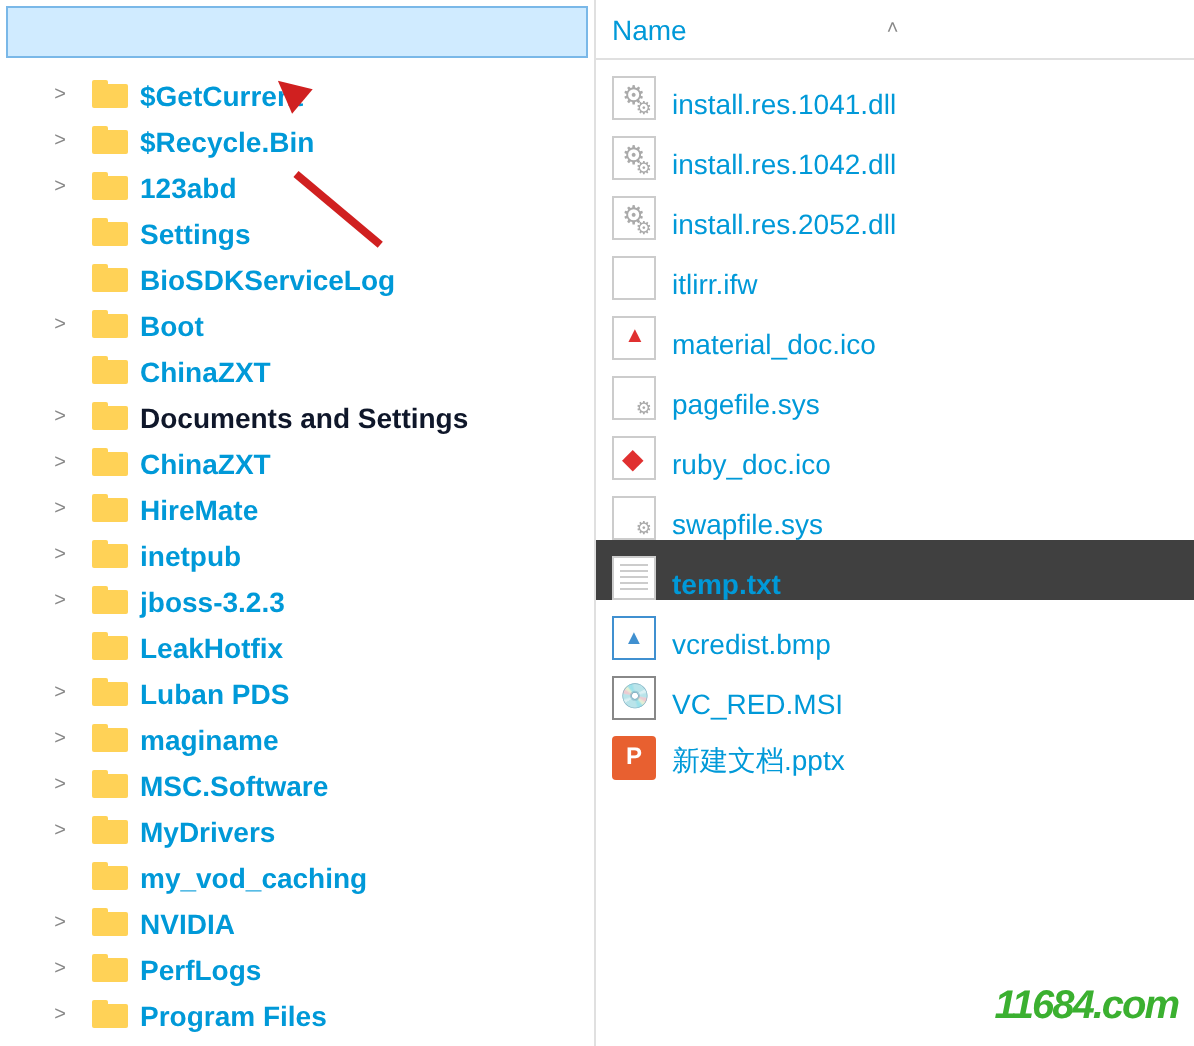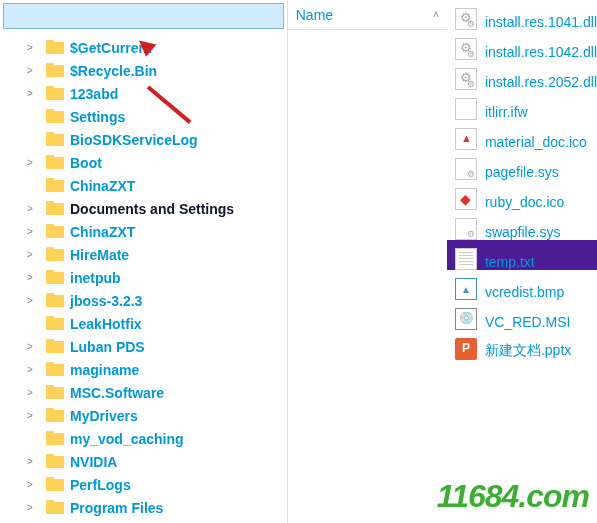--- a/index.html
+++ b/index.html
@@ -9,27 +9,27 @@
 .path-bar { height: 26px; background: #d0ebff; border: 1px solid #7ab8e8; margin: 3px; }
 .tree { flex: 1; overflow: hidden; padding-top: 4px; }
 .tree-item { display: flex; align-items: center; height: 23px; cursor: default; }
 .expand { width: 12px; text-align: center; color: #888; font-size: 10px; margin-left: 24px; }
 .expand.hidden { visibility: hidden; }
 .folder-icon { width: 18px; height: 15px; margin: 0 6px 0 10px; position: relative; }
 .folder-icon::before { content: ""; position: absolute; top: 2px; left: 0; width: 18px; height: 12px; background: #ffd257; border-radius: 1px; }
 .folder-icon::after { content: ""; position: absolute; top: 0; left: 0; width: 8px; height: 3px; background: #ffd257; border-radius: 1px 1px 0 0; }
 .tree-label { color: #0099d8; font-weight: bold; }
 .tree-label.special { color: #0f172a; }
-.right-panel { flex: 1; display: flex; flex-direction: row; }
+.right-panel { flex: 1; display: flex; flex-direction: column; }
 .header { height: 30px; display: flex; align-items: center; border-bottom: 1px solid #e0e0e0; padding: 0 8px; }
 .header-label { color: #0099d8; }
 .sort-arrow { color: #888; font-size: 10px; margin-left: 100px; }
 .files { flex: 1; overflow: hidden; }
 .file-row { display: flex; align-items: flex-end; height: 30px; padding-left: 8px; }
-.file-row.selected { background: #4c1d95; }
+.file-row.selected { background: #404040; font-weight: bold; }
 .file-icon { width: 22px; height: 22px; margin-right: 8px; display: flex; align-items: center; justify-content: center; position: relative; }
 .file-label { color: #0099d8; }
 .icon-dll, .icon-sys { background: #fff; border: 1px solid #ccc; }
 .icon-dll::after { content: "⚙"; color: #aaa; font-size: 13px; position: absolute; top: 1px; left: 4px; }
 .gear-pair::before { content: "⚙"; color: #aaa; font-size: 9px; position: absolute; bottom: 0; right: 1px; }
 .icon-ifw { background: #fff; border: 1px solid #ccc; }
 .icon-txt { background: #fff; border: 1px solid #ccc; }
 .icon-txt::after { content: ""; position: absolute; left: 3px; right: 3px; top: 3px; height: 1px; background: #ccc; box-shadow: 0 3px 0 #ccc, 0 6px 0 #ccc, 0 9px 0 #ccc, 0 12px 0 #ccc; }
 .icon-ico-red { background: #fff; border: 1px solid #ccc; }
 .icon-ico-red::after { content: "▲"; color: #e03030; font-size: 11px; position: absolute; top: 3px; left: 5px; }
@@ -39,21 +39,21 @@
 .icon-rar::after { content: "≡"; color: #604080; font-size: 14px; position: absolute; top: 5px; left: 5px; }
 .icon-msi { background: #fff; border: 1px solid #888; }
 .icon-msi::after { content: "💿"; font-size: 12px; position: absolute; top: 2px; left: 3px; }
 .icon-bmp { background: #fff; border: 1px solid #4090d0; }
 .icon-bmp::after { content: "▲"; color: #4090d0; font-size: 10px; position: absolute; top: 5px; left: 5px; }
 .icon-pptx { background: #e86030; border-radius: 2px; }
 .icon-pptx::after { content: "P"; color: #fff; font-weight: bold; font-size: 12px; position: absolute; top: 3px; left: 7px; }
 .arrow { position: absolute; top: 40px; left: 140px; width: 60px; height: 60px; pointer-events: none; z-index: 10; }
 .arrow-line { position: absolute; width: 55px; height: 4px; background: #d02020; transform: rotate(40deg); transform-origin: left center; top: 45px; left: 8px; }
 .arrow-head { position: absolute; width: 0; height: 0; border: 8px solid transparent; border-right-color: #d02020; border-right-width: 16px; transform: rotate(40deg); top: -5px; left: -10px; }
-.watermark { position: absolute; bottom: 8px; right: 8px; font-size: 32px; font-weight: bold; font-style: italic; color: #3bb030; letter-spacing: -1px; }
+.watermark { position: absolute; bottom: 8px; right: 8px; font-size: 20px; font-weight: bold; font-style: italic; color: #3bb030; letter-spacing: -1px; }
 </style>
 </head>
 <body>
 
 <div class="container">
   <div class="left-panel">
     <div class="path-bar"></div>
     <div class="tree" id="tree">
         <div class="tree-item">
           <span class="expand">&gt;</span>

